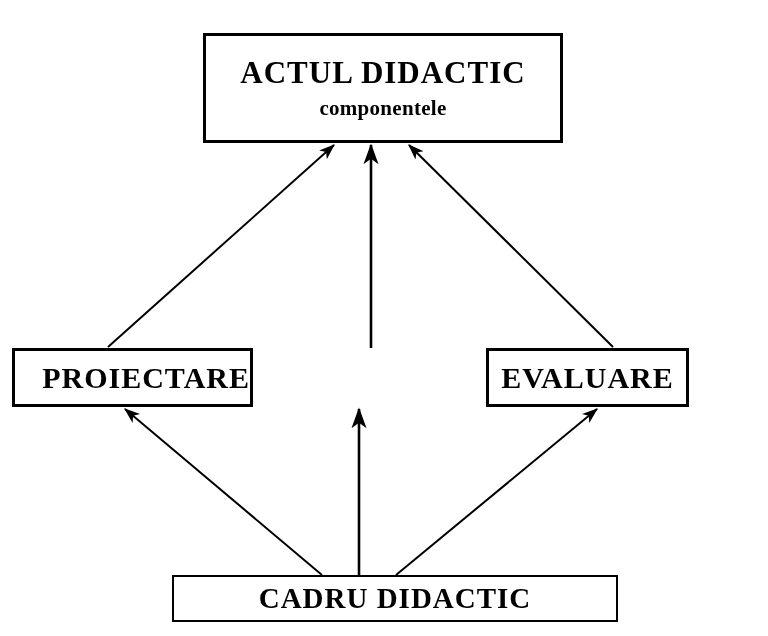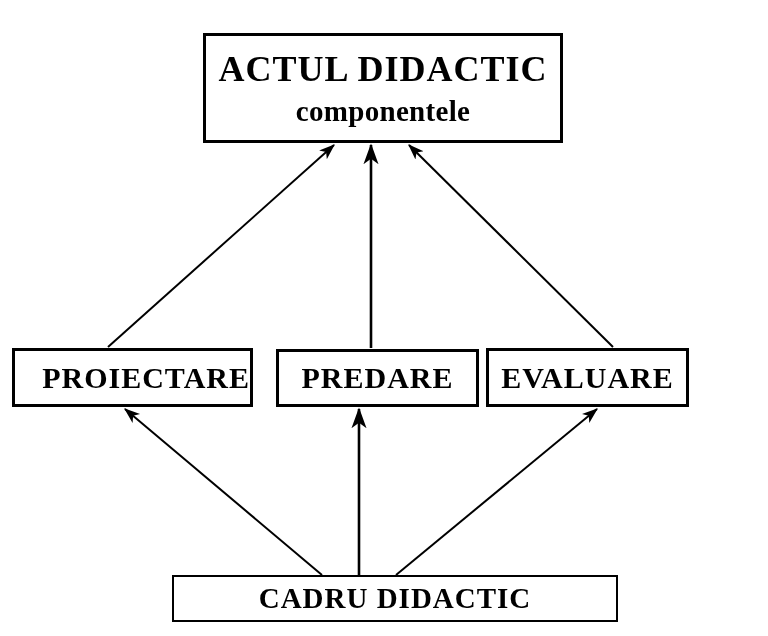--- a/index.html
+++ b/index.html
@@ -41,25 +41,25 @@
   }
   .node-label {
     font-family: "Liberation Serif", "DejaVu Serif", serif;
     font-weight: bold;
     color: #000000;
     white-space: nowrap;
     letter-spacing: 0.5px;
     line-height: 1.12;
   }
   .label-title {
-    font-size: 36px;
+    font-size: 31px;
     letter-spacing: 1px;
   }
   .label-sub {
-    font-size: 29px;
+    font-size: 21px;
     margin-top: 6px;
     letter-spacing: 0.3px;
   }
   .label-mid {
     font-size: 30px;
     letter-spacing: 1px;
   }
   .label-bottom {
     font-size: 29px;
     letter-spacing: 1px;
@@ -98,23 +98,20 @@
 
   <div class="node-box" id="box-actul">
     <div class="node-label label-title">ACTUL DIDACTIC</div>
     <div class="node-label label-sub">componentele</div>
   </div>
 
   <div class="node-box" id="box-proiectare">
     <div class="node-label label-mid">PROIECTARE</div>
   </div>
 
-  <div class="node-box" id="box-predare">
-    <div class="node-label label-mid">PREDARE</div>
-  </div>
 
   <div class="node-box" id="box-evaluare">
     <div class="node-label label-mid">EVALUARE</div>
   </div>
 
   <div class="node-box thin-border" id="box-cadru">
     <div class="node-label label-bottom">CADRU DIDACTIC</div>
   </div>
 
 </div>

